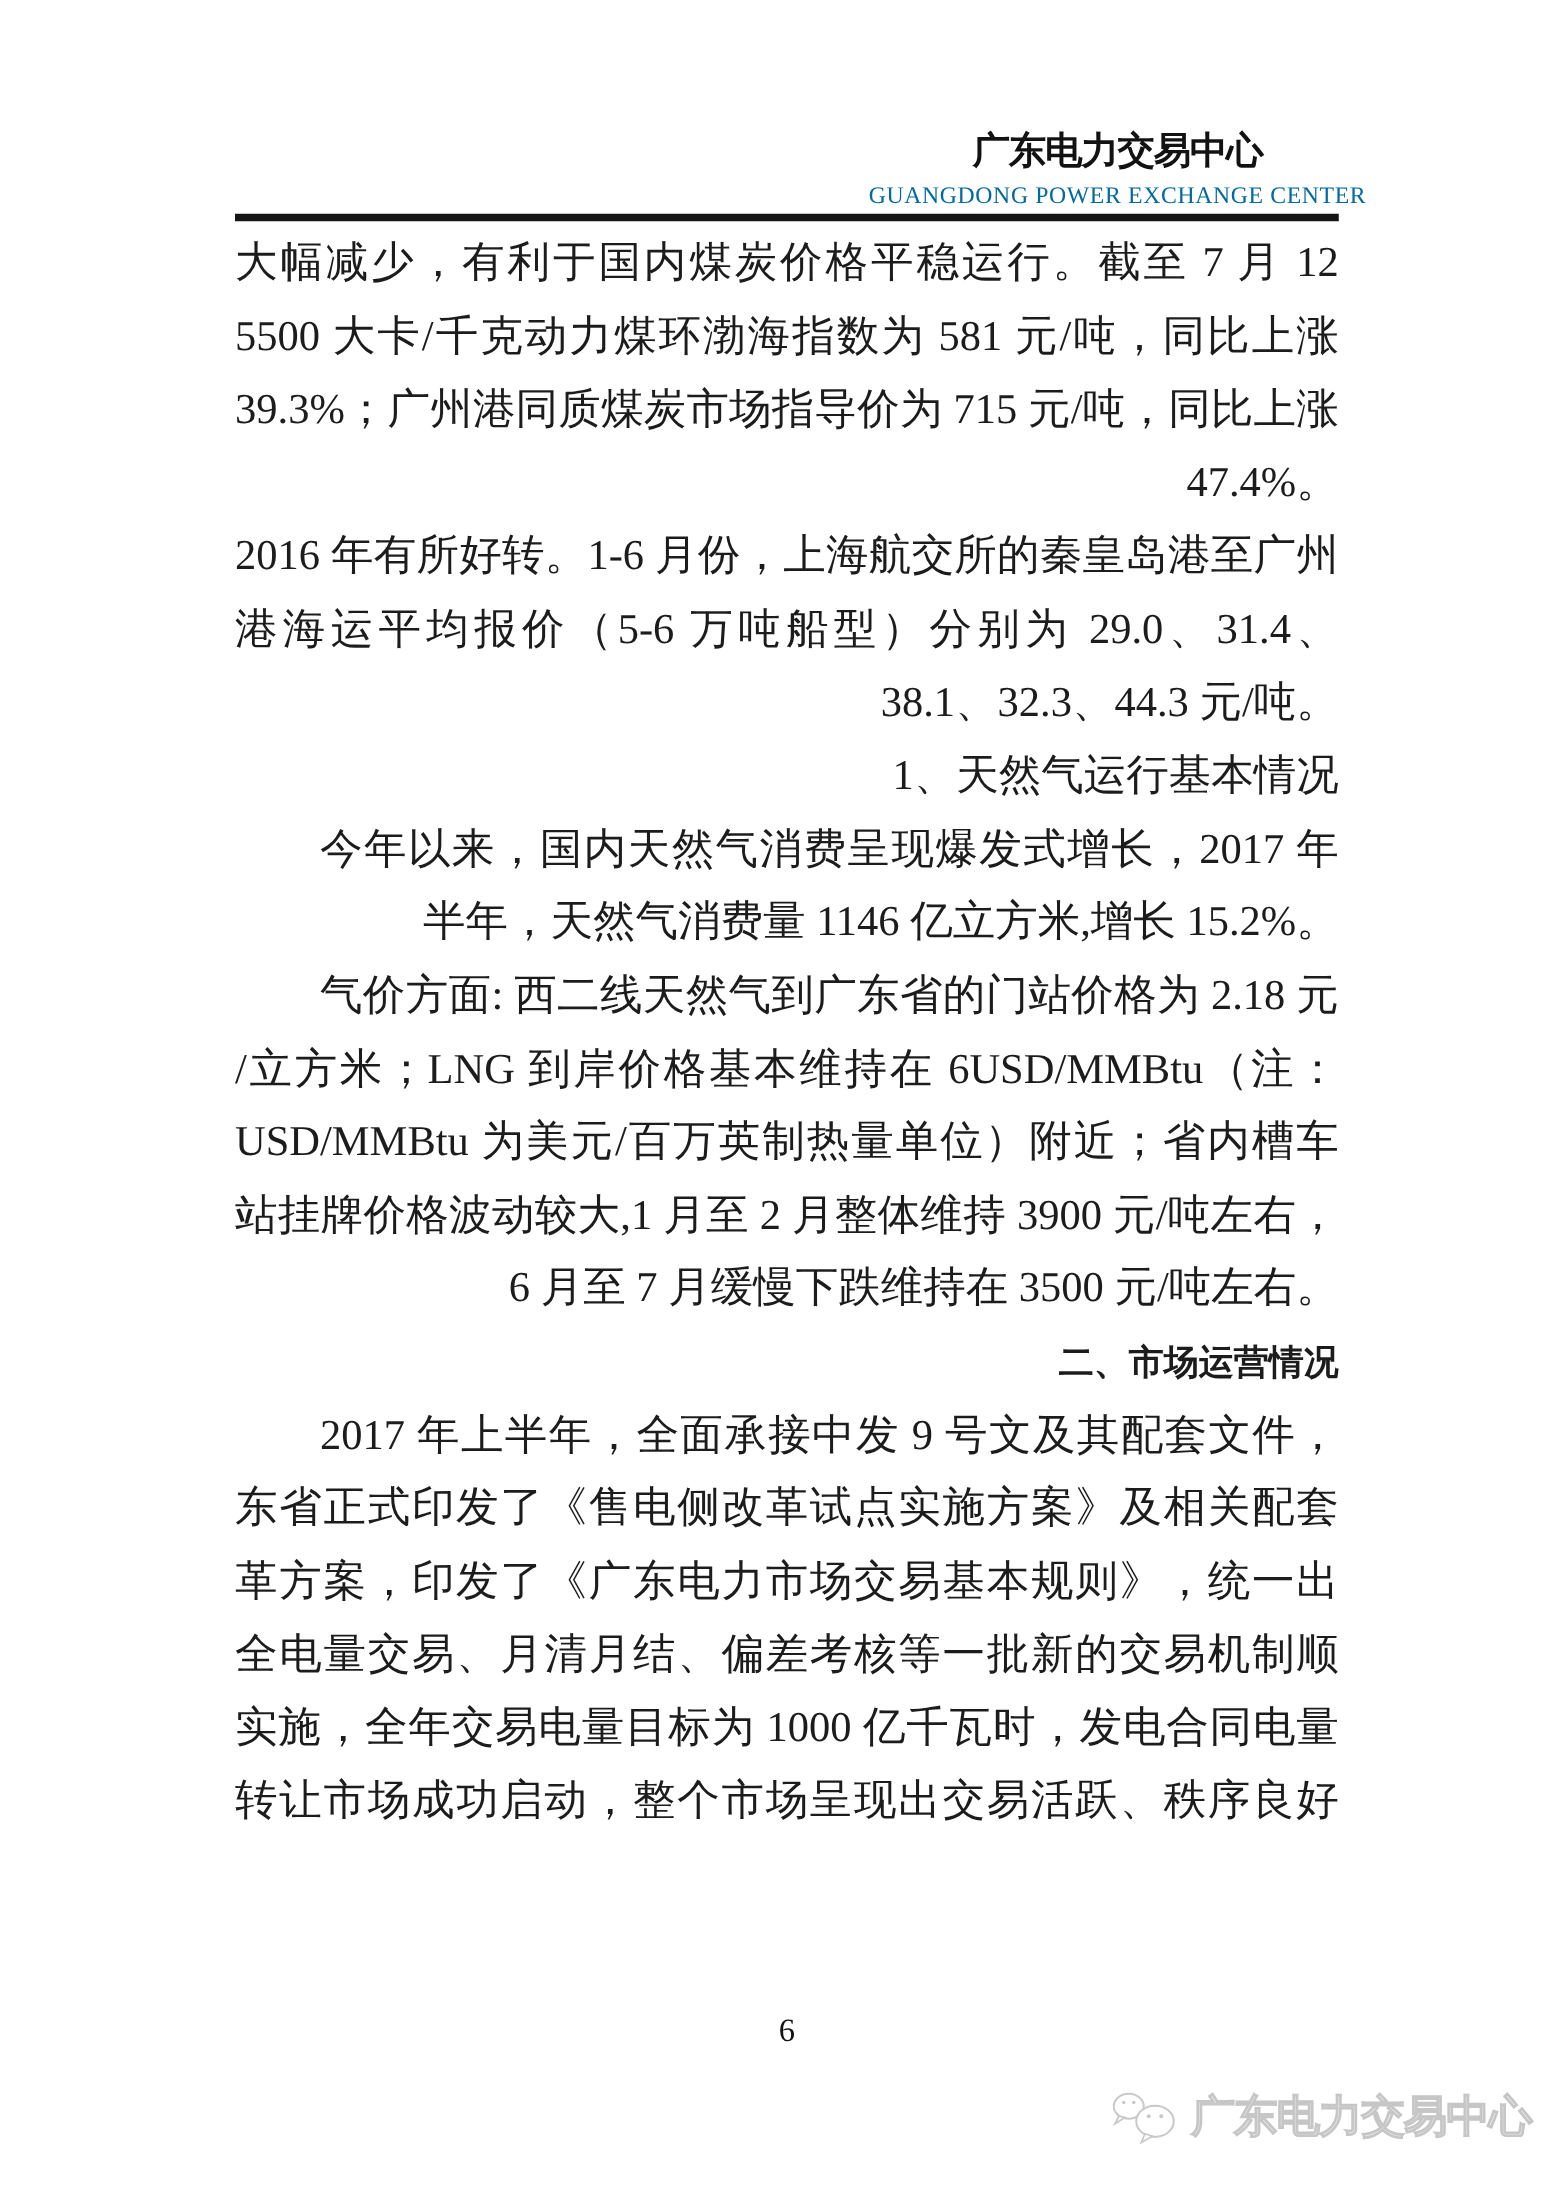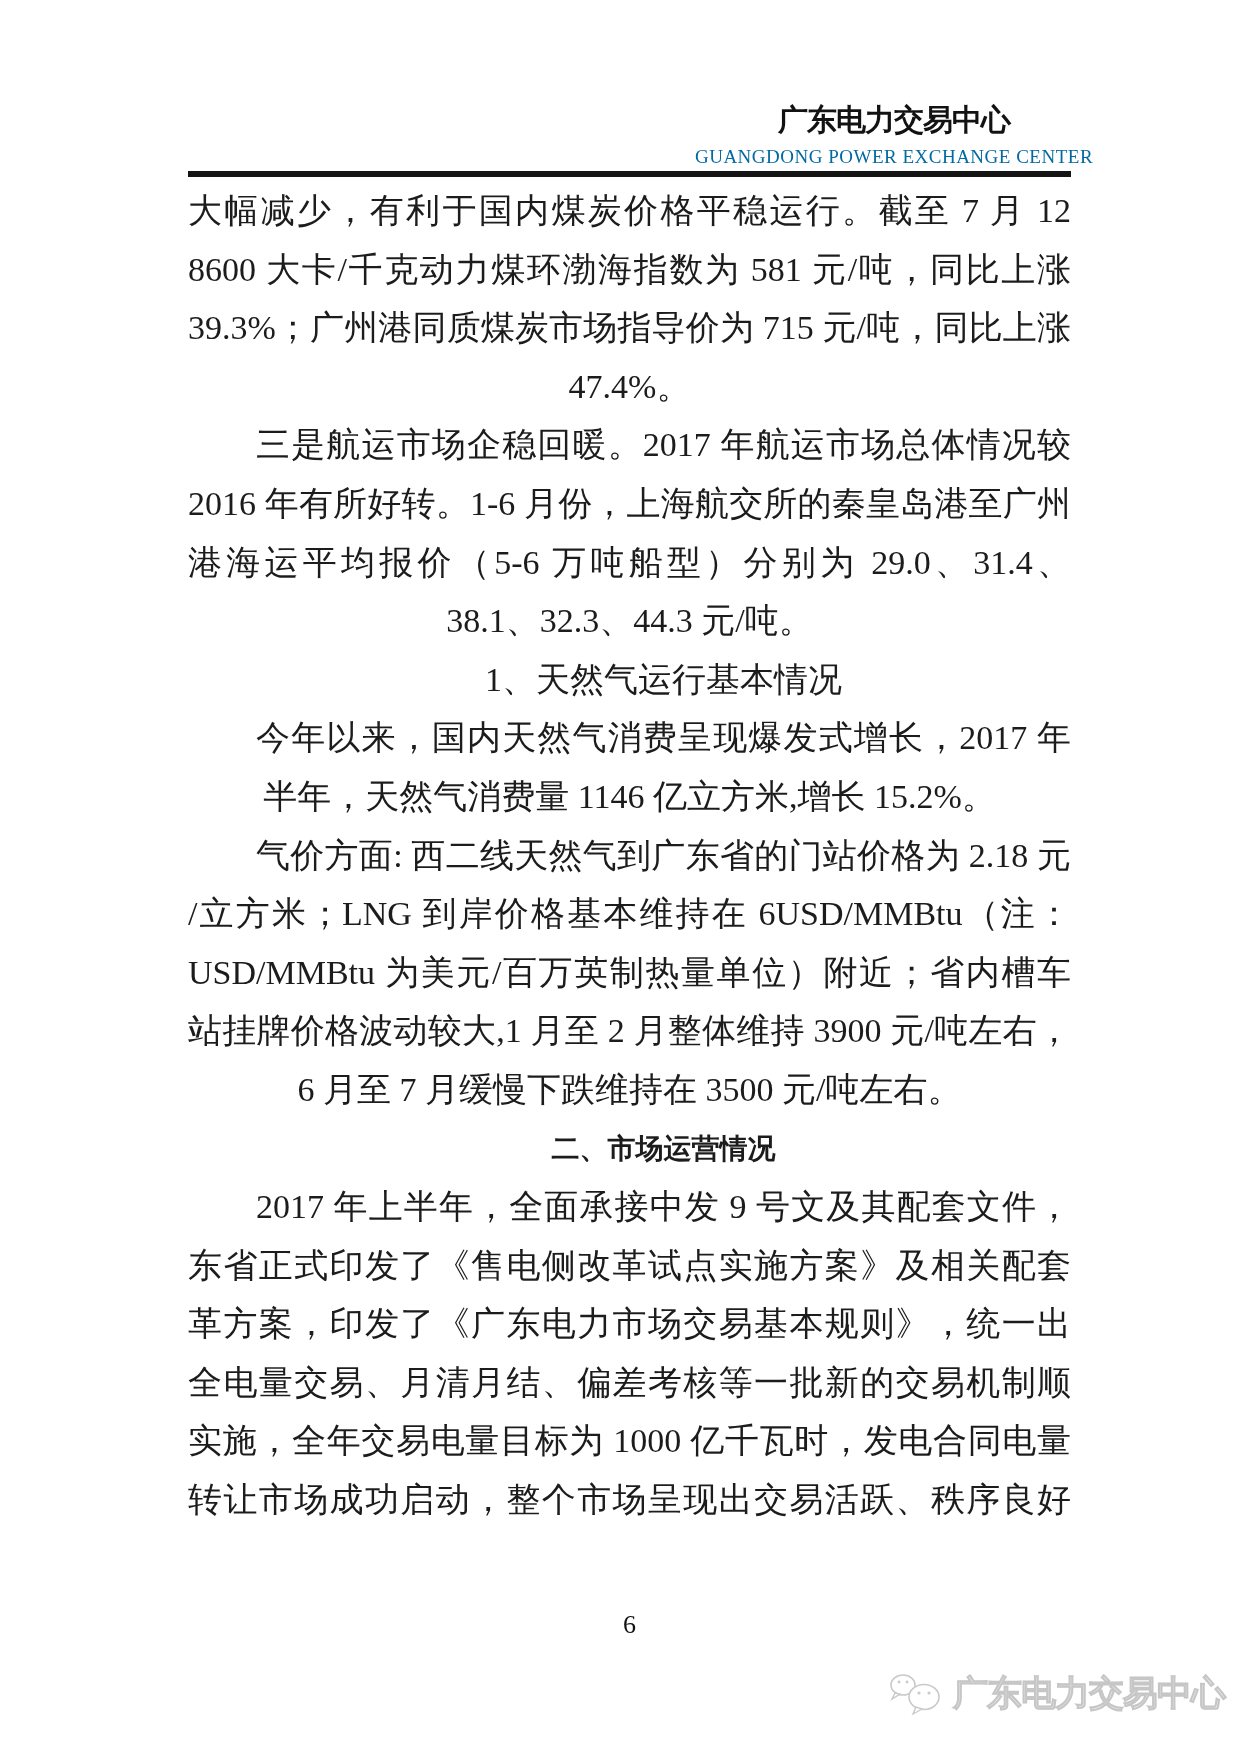--- a/index.html
+++ b/index.html
@@ -55,21 +55,21 @@
     position: absolute;
     left: 188px;
     top: 182px;
     width: 883px;
     font-size: 34px;
     line-height: 58.6px;
   }
   .line {
     height: 58.6px;
     overflow: hidden;
-    text-align: center;
+    text-align: right;
   }
   .line.fill {
     text-align: justify;
     text-align-last: justify;
     text-justify: inter-character;
   }
   .line.indent {
     text-indent: 68px;
   }
   .line.bold {
@@ -115,24 +115,23 @@
 <div class="page">
 
   <div class="brand">
     <div class="brand-cn">广东电力交易中心</div>
     <div class="brand-en">GUANGDONG POWER EXCHANGE CENTER</div>
   </div>
   <div class="rule"></div>
 
   <div class="doc-body">
       <div class="line fill">大幅减少，有利于国内煤炭价格平稳运行。截至 7 月 12 日，</div>
-      <div class="line fill">8600 大卡/千克动力煤环渤海指数为 581 元/吨，同比上涨</div>
+      <div class="line fill">5500 大卡/千克动力煤环渤海指数为 581 元/吨，同比上涨</div>
       <div class="line fill">39.3%；广州港同质煤炭市场指导价为 715 元/吨，同比上涨</div>
       <div class="line">47.4%。</div>
-      <div class="line indent fill">三是航运市场企稳回暖。2017 年航运市场总体情况较</div>
       <div class="line fill">2016 年有所好转。1-6 月份，上海航交所的秦皇岛港至广州</div>
       <div class="line fill">港海运平均报价（5-6 万吨船型）分别为 29.0、31.4、55.6、</div>
       <div class="line">38.1、32.3、44.3 元/吨。</div>
       <div class="line indent">1、天然气运行基本情况</div>
       <div class="line indent fill">今年以来，国内天然气消费呈现爆发式增长，2017 年上</div>
       <div class="line">半年，天然气消费量 1146 亿立方米,增长 15.2%。</div>
       <div class="line indent fill">气价方面: 西二线天然气到广东省的门站价格为 2.18 元</div>
       <div class="line fill">/立方米；LNG 到岸价格基本维持在 6USD/MMBtu（注：</div>
       <div class="line fill">USD/MMBtu 为美元/百万英制热量单位）附近；省内槽车出</div>
       <div class="line fill">站挂牌价格波动较大,1 月至 2 月整体维持 3900 元/吨左右，</div>

